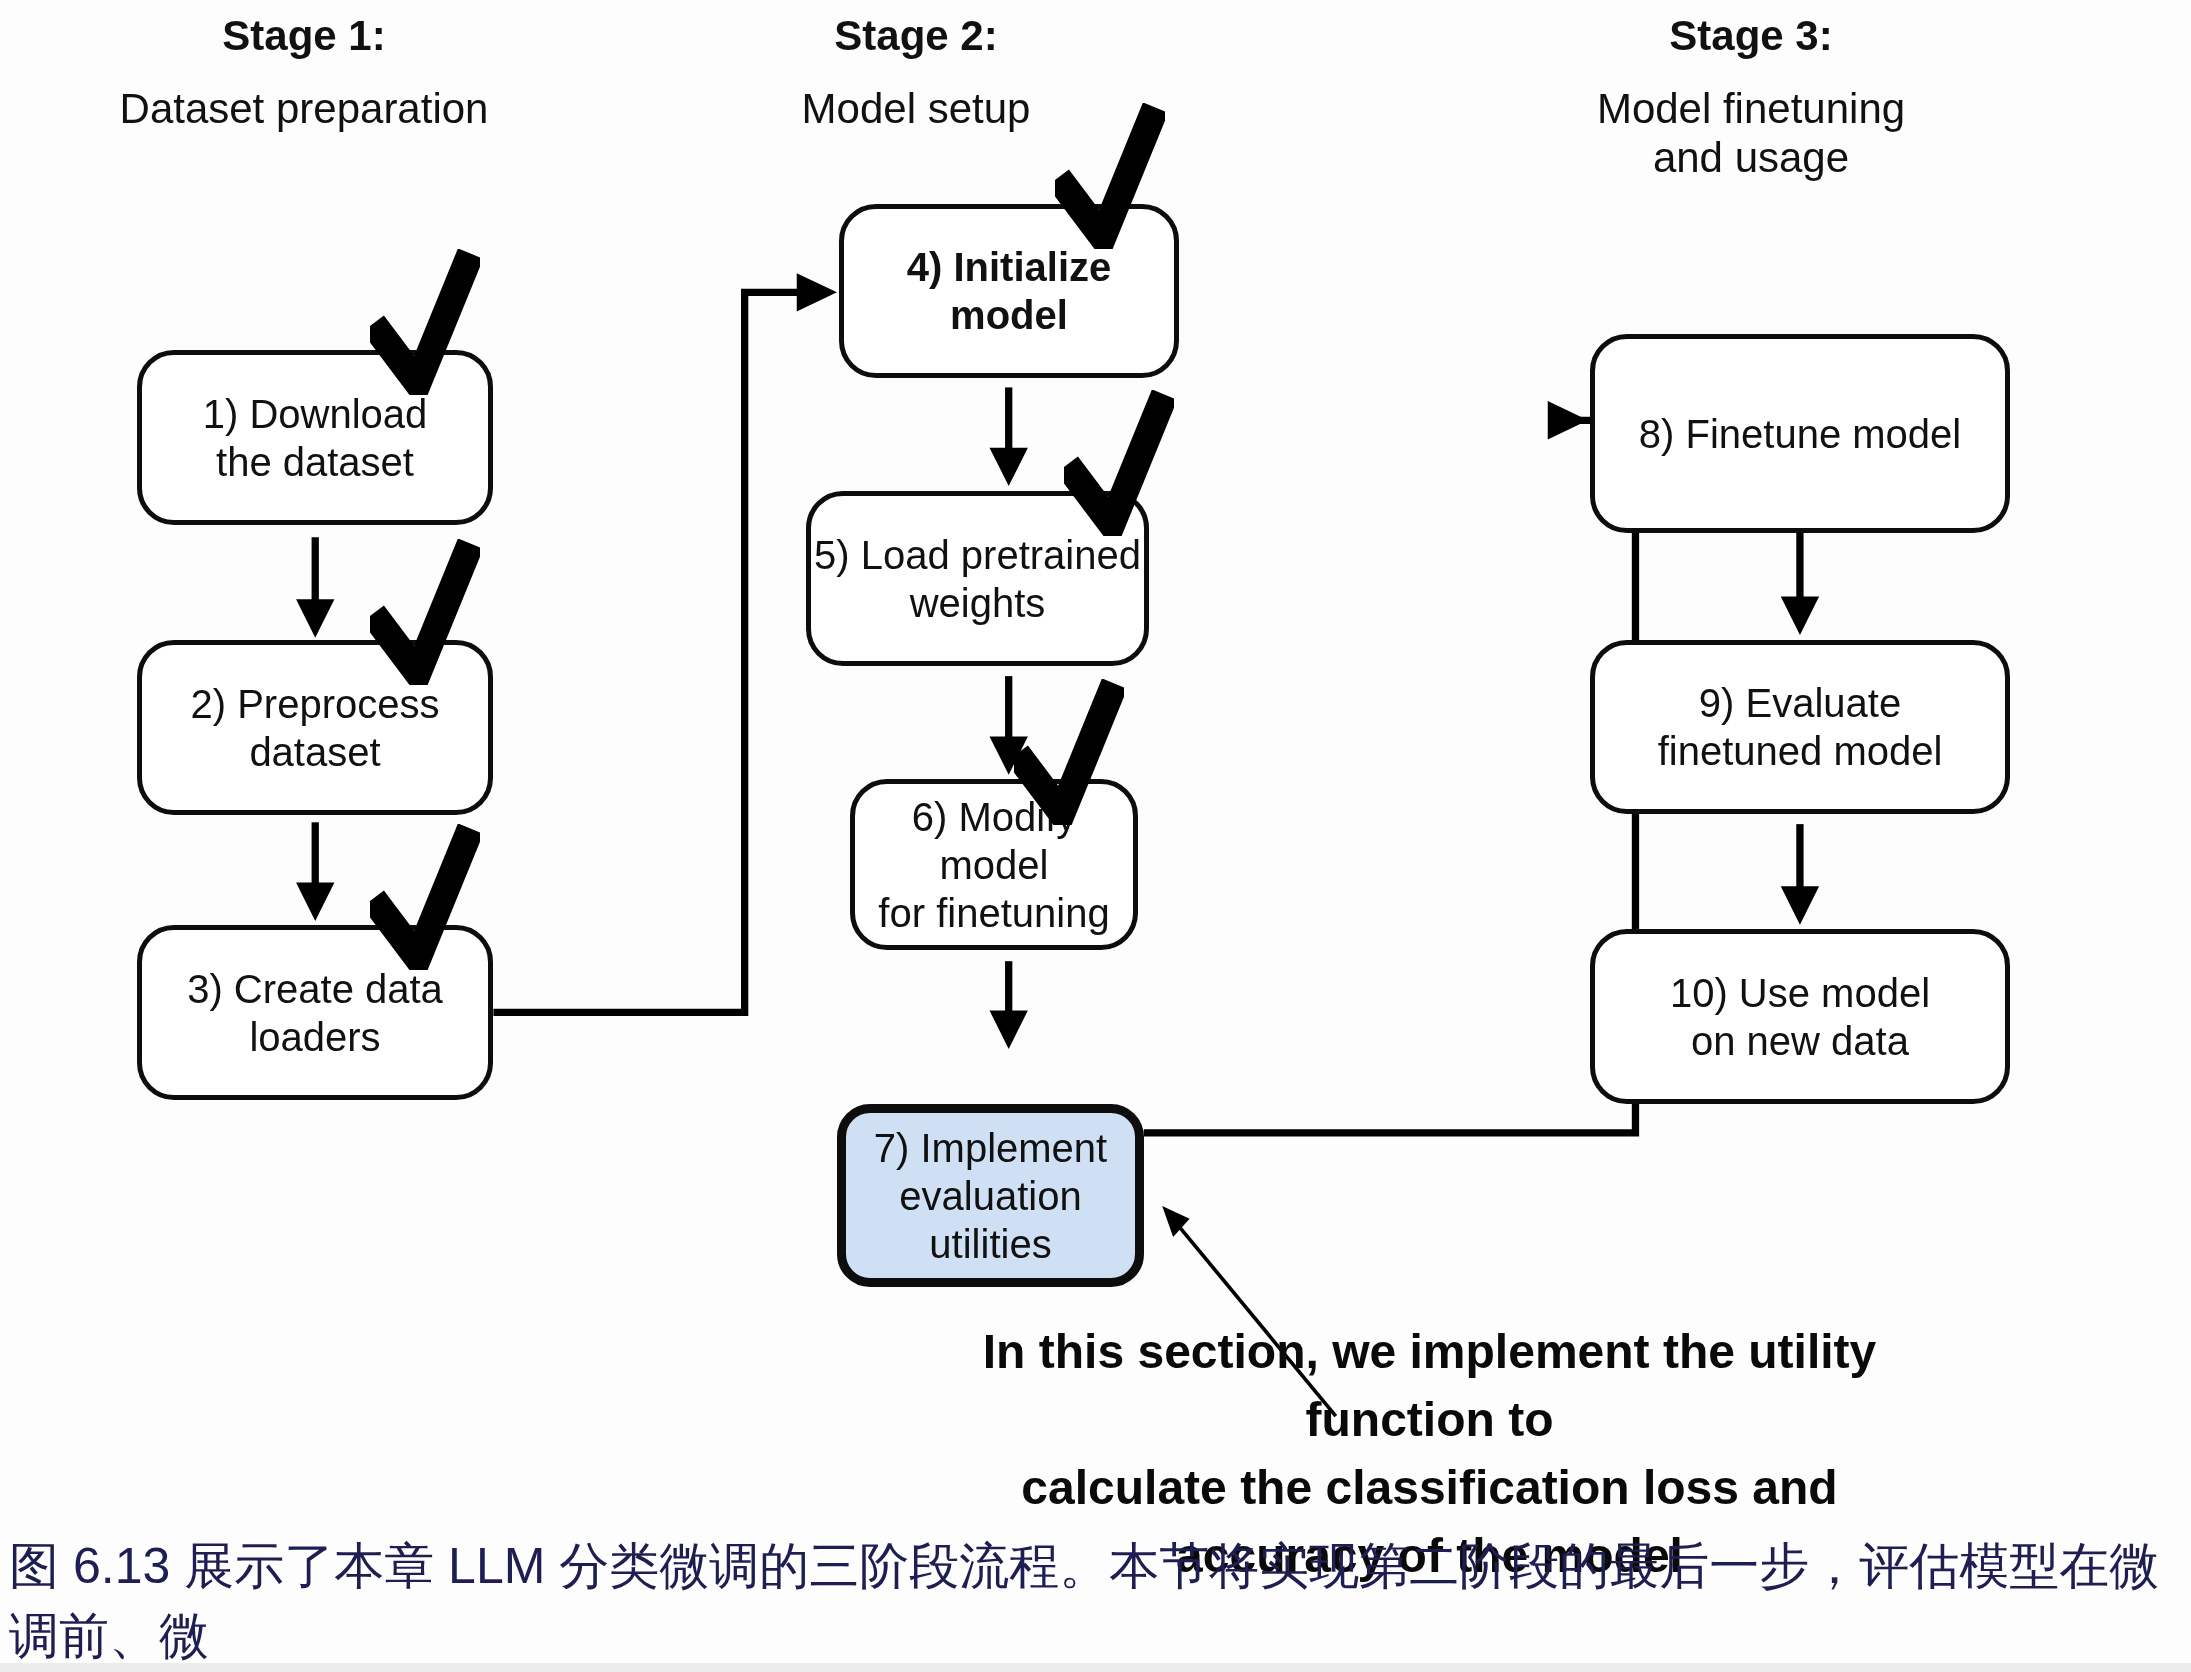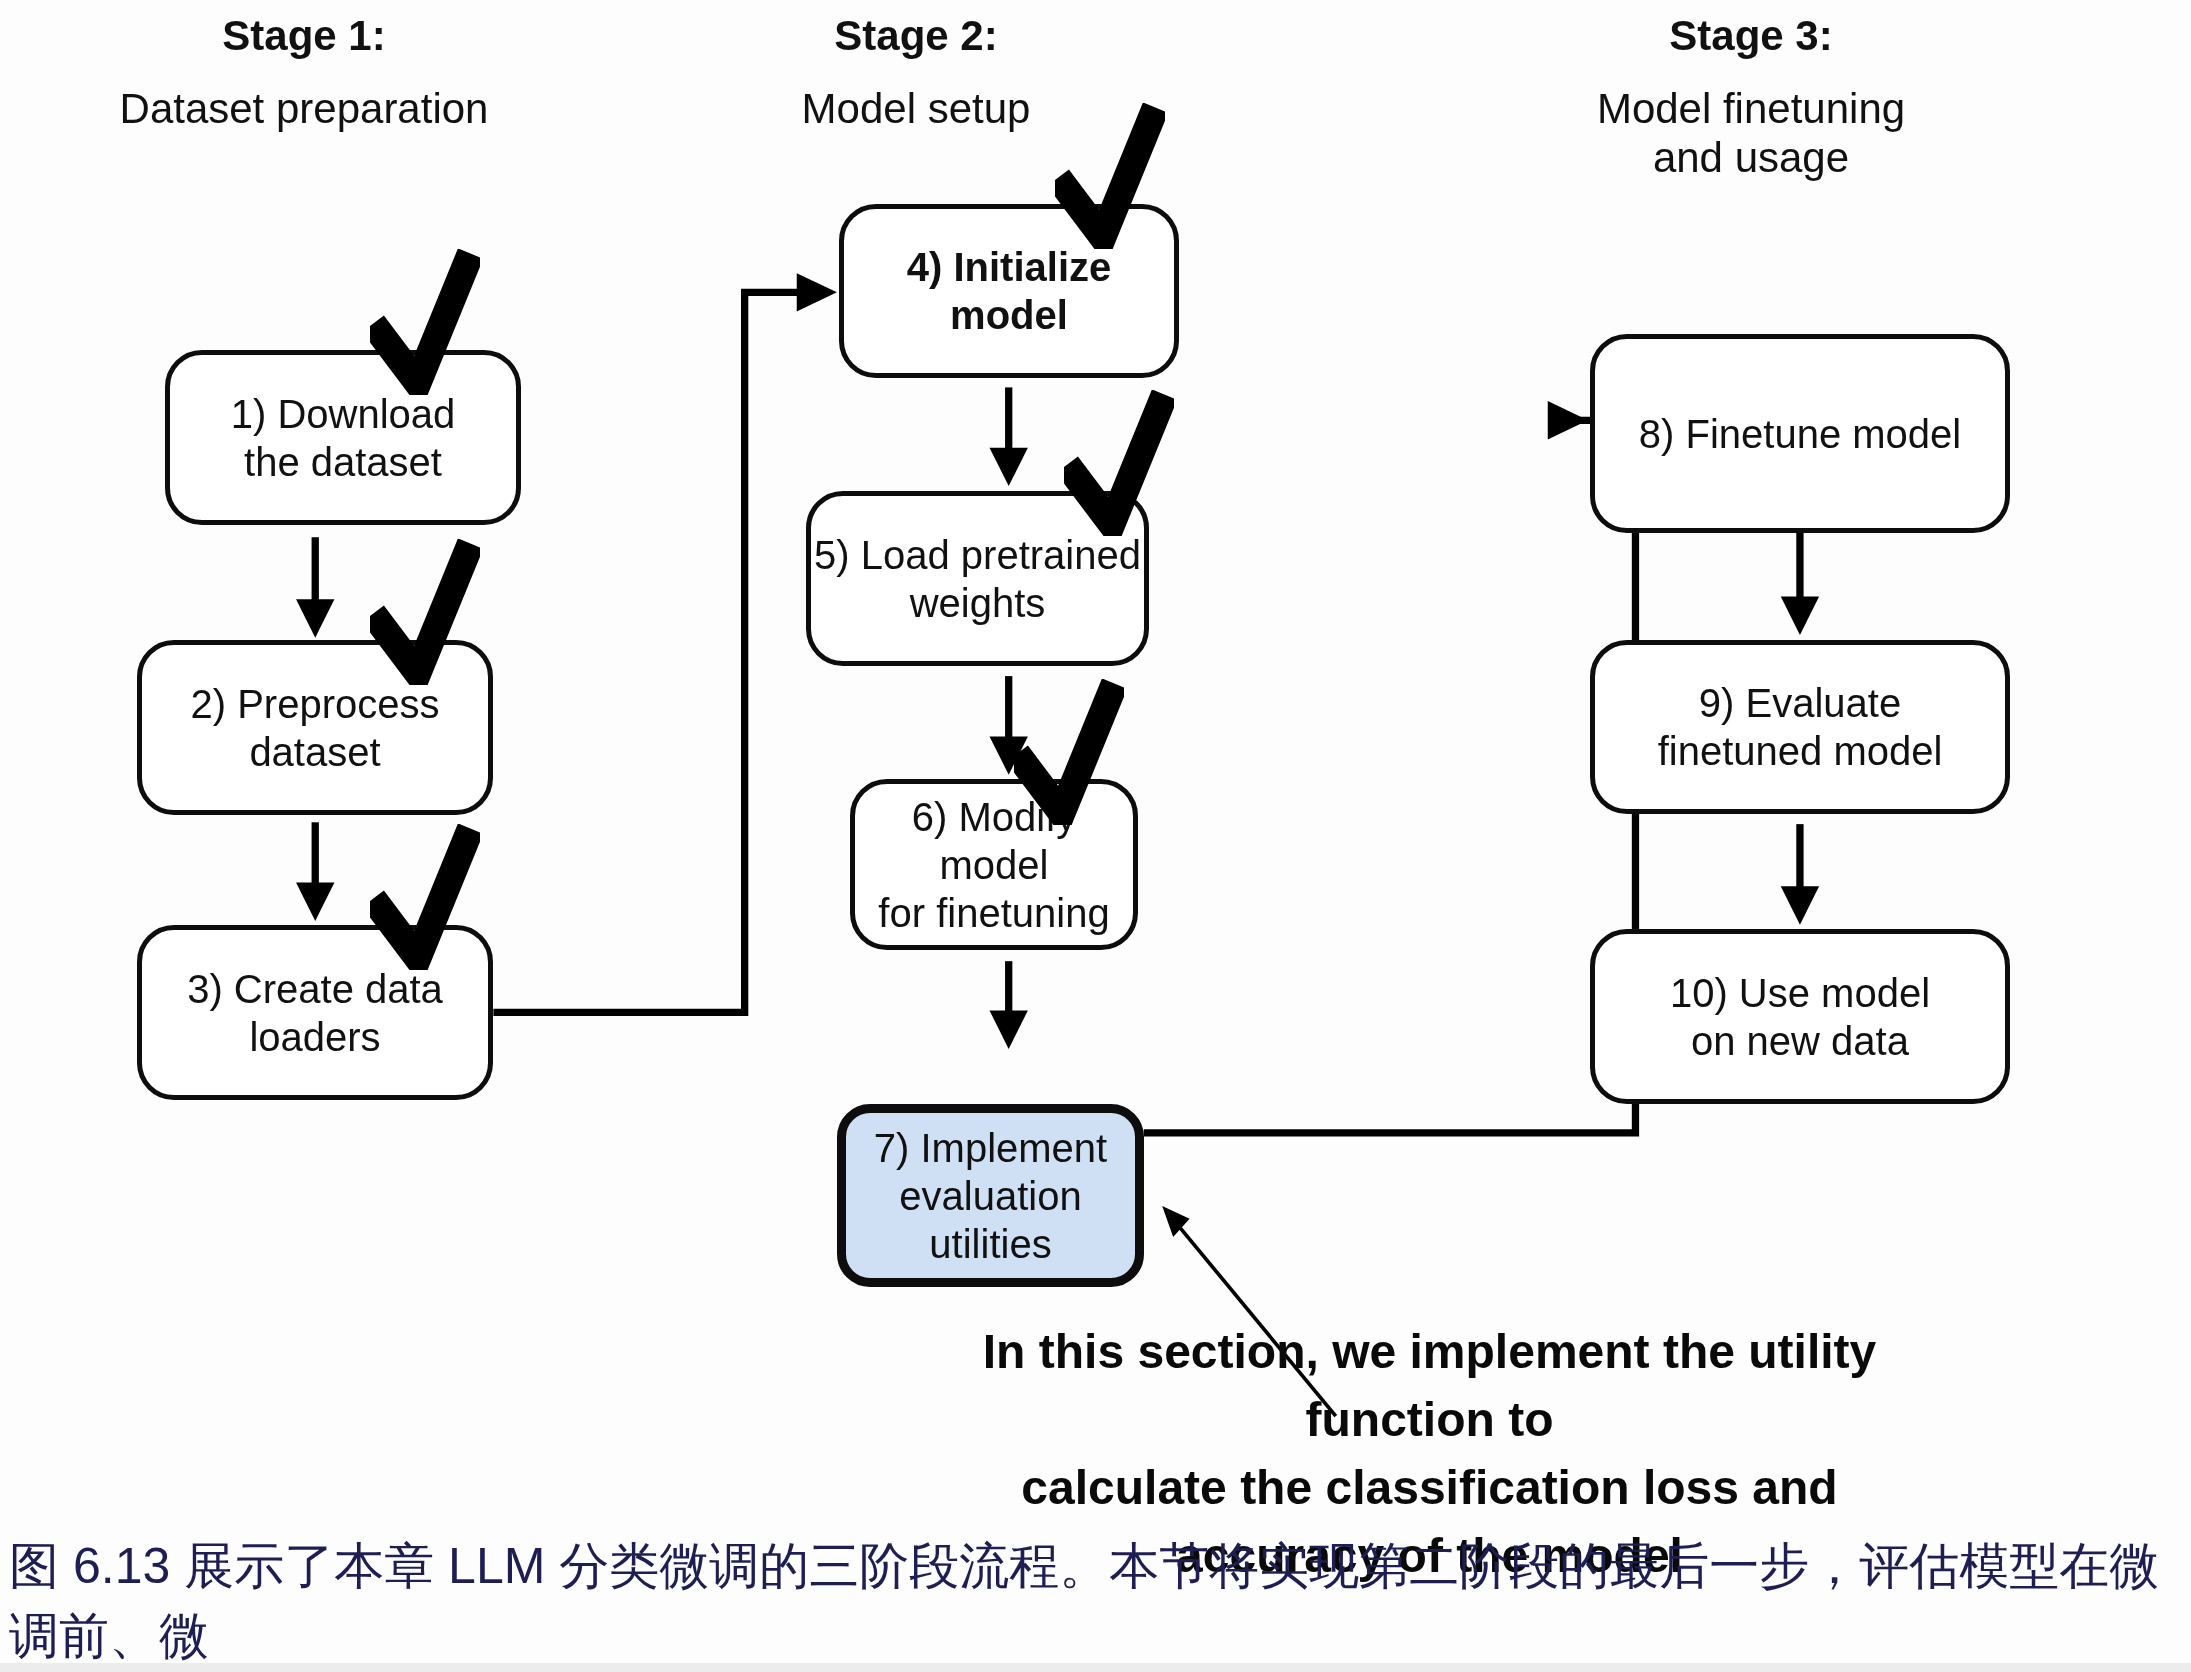--- a/index.html
+++ b/index.html
@@ -37,21 +37,21 @@
     display:flex;
     align-items:center;
     justify-content:center;
     text-align:center;
     font-size:40px;
     line-height:48px;
     color:#111;
     white-space:pre-line;
     z-index:2;
   }
-  #box1 {left:137px; top:350px;  width:356px; height:175px;margin-left:28px;}
+  #box1 {left:137px; top:350px;  width:356px; height:175px;}
   #box2 {left:137px; top:640px;  width:356px; height:175px;}
   #box3 {left:137px; top:925px; width:356px; height:175px;}
   #box4 {left:839px; top:204px;  width:340px; height:174px;font-weight:bold;}
   #box5 {left:806px; top:491px;  width:343px; height:175px;}
   #box6 {left:850px; top:779px;  width:288px; height:171px;}
   #box7 {left:837px; top:1104px; width:307px; height:183px; border-width:9.1px; border-radius:33px;}
   #box8 {left:1590px;top:334px;  width:420px; height:199px;}
   #box9 {left:1590px;top:640px;  width:420px; height:174px;}
   #box10{left:1590px;top:929px; width:420px; height:175px;}
 

